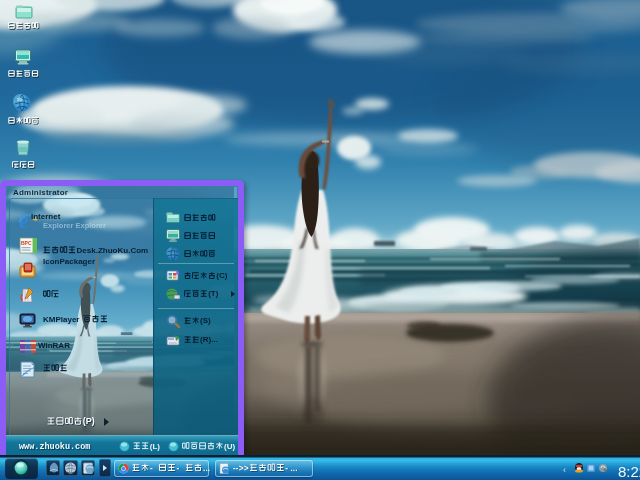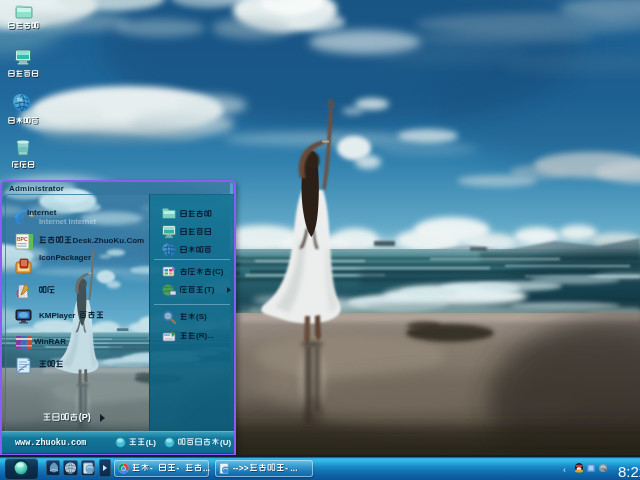--- a/index.html
+++ b/index.html
@@ -241,21 +241,21 @@
     <div style="position:absolute;left:11px;top:160px">
       <svg width="26" height="10" viewBox="0 0 26 10">
         <path d="M2.4 2.5L2.4 8.1M2.4 2.5L8.2 2.5M3.9 5.0L8.2 5.0M5.7 5.0L5.7 8.1M3.9 8.1L8.2 8.1" stroke="#16303e" stroke-width="1.05" fill="none"></path>
         <path d="M10.2 2.5L10.2 8.1M10.2 2.5L16.1 2.5M11.7 5.0L16.1 5.0M13.5 5.0L13.5 8.1M11.7 8.1L16.1 8.1" stroke="#16303e" stroke-width="1.05" fill="none"></path>
         <path d="M18.3 2.5L23.6 2.5M18.3 2.5L18.3 8.1M23.6 2.5L23.6 8.1M18.3 8.1L23.6 8.1M18.3 5.3L23.6 5.3" stroke="#16303e" stroke-width="1.05" fill="none"></path>
         <path d="M1.6 1.7L1.6 7.3M1.6 1.7L7.4 1.7M3.1 4.2L7.4 4.2M4.9 4.2L4.9 7.3M3.1 7.3L7.4 7.3" stroke="#ffffff" stroke-width="1.05" fill="none"></path>
         <path d="M9.4 1.7L9.4 7.3M9.4 1.7L15.3 1.7M10.9 4.2L15.3 4.2M12.7 4.2L12.7 7.3M10.9 7.3L15.3 7.3" stroke="#ffffff" stroke-width="1.05" fill="none"></path>
         <path d="M17.5 1.7L22.8 1.7M17.5 1.7L17.5 7.3M22.8 1.7L22.8 7.3M17.5 7.3L22.8 7.3M17.5 4.5L22.8 4.5" stroke="#ffffff" stroke-width="1.05" fill="none"></path>
       </svg>
     </div>
-    <div style="position:absolute;left:0px;top:180px;width:232px;height:272px;border:2px solid #8b5cf6;border-radius:5px 5px 0 0;overflow:hidden;box-shadow:inset 0 0 0 1px rgba(10,60,90,0.5), 2px 2px 5px rgba(0,0,20,0.35);text-decoration:underline;">
+    <div style="position:absolute;left:0px;top:180px;width:232px;height:272px;border:6px solid #8b5cf6;border-radius:5px 5px 0 0;overflow:hidden;box-shadow:inset 0 0 0 1px rgba(10,60,90,0.5), 2px 2px 5px rgba(0,0,20,0.35);text-decoration:underline;">
       <svg width="228" height="268" viewBox="166 -24 413 486" preserveAspectRatio="none" style="position:absolute;left:0;top:0">
         <defs>
           <linearGradient id="msky" x1="0" y1="0" x2="0" y2="1">
             <stop offset="0" stop-color="#235e88"></stop>
             <stop offset="0.18" stop-color="#1d6093"></stop>
             <stop offset="0.42" stop-color="#20699c"></stop>
             <stop offset="0.64" stop-color="#3181ae"></stop>
             <stop offset="0.84" stop-color="#5ea6c6"></stop>
             <stop offset="1" stop-color="#93c6d6"></stop>
           </linearGradient>
@@ -426,31 +426,31 @@
             <text x="1" y="17" font-size="22" font-weight="bold" font-style="italic" fill="#2f86d2" font-family="Liberation Serif">e</text>
             <path d="M1.5 11 C3 5.5 9 2.5 14 4 C17.5 5 19 7.5 18.5 9.5" stroke="#3f97dd" stroke-width="1.8" fill="none"></path>
             <path d="M18.5 5 L19 9.8 L14.5 9" fill="#e8b93f" opacity="0.9"></path>
           </svg>
         </div>
         <div style="position:absolute;left:21px;top:13px">
           <svg width="48" height="11" viewBox="0 0 48 11" style="">
             <text x="0.0" y="6.6" font-size="8" font-weight="bold" fill="#0a2034" font-family="Liberation Sans, sans-serif">Internet</text>
           </svg>
         </div>
-        <div style="position:absolute;left:33px;top:22px;width:78px;font-size:7.5px;color:rgba(220,240,250,0.5);font-family:'Liberation Sans',sans-serif;font-weight:bold">Internet Internet</div>
+        <div style="position:absolute;left:33px;top:22px;width:78px;font-size:7.5px;color:rgba(220,240,250,0.5);font-family:'Liberation Sans',sans-serif;font-weight:bold">Explorer Explorer</div>
         <div style="position:absolute;left:8px;top:37px;width:20px;height:20px">
           <svg width="20" height="20" viewBox="0 0 20 20" style="">
             <rect x="2" y="2" width="13" height="15" fill="#f4f8f4" stroke="#7a9a7a" stroke-width="0.8"></rect>
             <rect x="15" y="2" width="4" height="15" fill="#5fbf4f"></rect>
             <text x="3" y="9" font-size="5" font-weight="bold" fill="#d04020" font-family="Liberation Sans">BPC</text>
             <rect x="3.5" y="11" width="9" height="1.2" fill="#9ab0c8"></rect>
             <rect x="3.5" y="13.5" width="9" height="1.2" fill="#9ab0c8"></rect>
           </svg>
         </div>
-        <div style="position:absolute;left:33px;top:41px">
+        <div style="position:absolute;left:33px;top:47px">
           <svg width="112" height="11" viewBox="0 0 112 11" style="">
             <path d="M0.6 1.3L6.9 1.3M1.1 3.9L6.5 3.9M0.6 6.6L6.9 6.6M2.2 0.3L2.2 6.6" stroke="#0a2034" stroke-width="1.05" fill="none"></path>
             <path d="M12.2 0.3L12.2 3.4M9.2 1.6L15.2 1.6M9.2 3.8L15.2 3.8M9.9 3.8L9.9 6.8M14.4 3.8L14.4 6.8M9.9 6.8L14.4 6.8" stroke="#0a2034" stroke-width="1.05" fill="none"></path>
             <path d="M17.4 1.1L19.9 1.1M17.4 1.1L17.4 6.1M19.9 1.1L19.9 6.1M17.4 6.1L19.9 6.1M21.1 0.6L23.7 0.6M21.1 0.6L21.1 6.4M23.7 0.6L23.7 6.4M21.1 6.4L23.7 6.4" stroke="#0a2034" stroke-width="1.05" fill="none"></path>
             <path d="M25.8 0.9L32.1 0.9M26.3 3.8L31.6 3.8M25.8 6.6L32.1 6.6M29.0 0.9L29.0 6.6" stroke="#0a2034" stroke-width="1.05" fill="none"></path>
             <text x="33.6" y="6.6" font-size="8" font-weight="bold" fill="#0a2034" font-family="Liberation Sans, sans-serif">Desk.ZhuoKu.Com</text>
           </svg>
         </div>
         <div style="position:absolute;left:8px;top:62px;width:20px;height:20px">
           <svg width="20" height="20" viewBox="0 0 20 20" style="">

